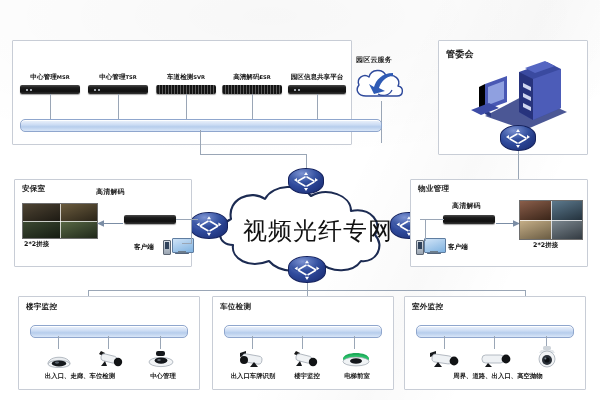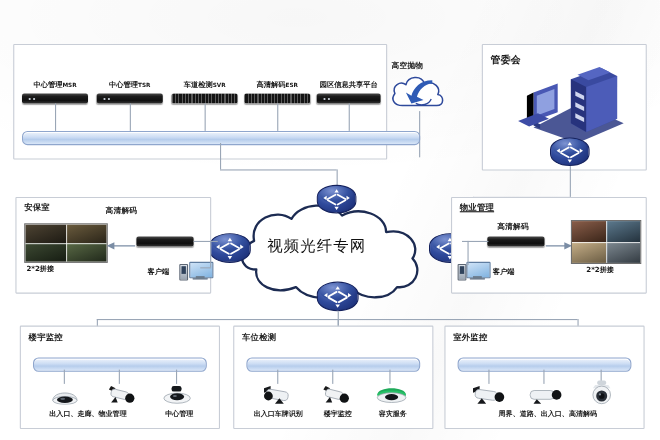--- a/index.html
+++ b/index.html
@@ -125,21 +125,21 @@
     <span class="led" style="left:6px;"></span>
       <span class="led" style="left:10px;"></span>
   </div>
 
   <div class="ln lnv" style="left:50px;top:94px;height:25px;"></div>
   <div class="ln lnv" style="left:118px;top:94px;height:25px;"></div>
   <div class="ln lnv" style="left:186px;top:94px;height:25px;"></div>
   <div class="ln lnv" style="left:252px;top:94px;height:25px;"></div>
   <div class="ln lnv" style="left:317px;top:94px;height:25px;"></div>
 
-  <div class="ptitle" style="left:356px;top:55px;font-size:7px;">高空抛物</div>
+  <div class="ptitle" style="left:356px;top:55px;font-size:7px;">园区云服务</div>
   <div class="csvc" style="left:352px;top:64px;width:58px;height:40px;">
     <svg viewBox="0 0 58 40" width="58" height="40">
       <path d="M14 32 C6 32 3 26 7 21 C4 14 12 9 17 13 C19 5 31 4 34 12 C43 9 49 16 46 22 C52 23 52 32 45 32 Z" fill="#ffffff" stroke="#2f4a9c" stroke-width="1.4" stroke-linejoin="round"></path>
       <path d="M39 10 L24 21 L29 24 L20 31" fill="none" stroke="#1d3b8f" stroke-width="0"></path>
       <path d="M41 9 C30 9 24 16 22 23 L17 20 L22 30 L33 27 L27 24 C29 18 34 12 41 12 Z" fill="#2f5bb5"></path>
       <path d="M26 30 C31 33 38 31 40 26" fill="none" stroke="#2f4a9c" stroke-width="1.2"></path>
     </svg>
   </div>
   <div class="ln lnv" style="left:381px;top:101px;height:42px;"></div>
 
@@ -198,21 +198,21 @@
   <div class="ln lnv" style="left:430px;top:179px;height:40px;"></div>
 
   <div class="cloud" style="left:175px;top:183px;width:240px;height:92px;">
     <svg viewBox="0 0 240 92" width="240" height="92">
       <path d="M56 36 C52 16 76 6 90 16 C98 1 126 0 136 13 C152 4 176 12 176 28
                C196 24 208 40 200 52 C210 62 202 80 186 78
                C178 90 156 90 146 80 C130 92 104 90 94 78
                C74 86 56 76 58 62 C42 62 40 44 56 36 Z" fill="#ffffff" stroke="#1c2b52" stroke-width="2.1" stroke-linejoin="round"></path>
     </svg>
   </div>
-  <div class="cloudtxt" style="left:243px;top:215px;font-size:14px;letter-spacing:1px;">视频光纤专网</div>
+  <div class="cloudtxt" style="left:243px;top:215px;font-size:24px;letter-spacing:1px;">视频光纤专网</div>
 
   <div class="router" style="left:288px;top:168px;width:36px;height:26px;">
     <div class="body"></div>
       <div class="top"></div>
     <svg viewBox="0 0 36 26">
       <g stroke="#ffffff" stroke-width="1.6" fill="none" stroke-linecap="round">
         <path d="M10 13 L17 9"></path>
           <path d="M26 13 L19 9"></path>
           <path d="M10 14 L17 18"></path>
           <path d="M26 14 L19 18"></path>
@@ -308,21 +308,21 @@
       <div class="base"></div>
   </div>
   <div class="phone" style="left:163px;top:240px;width:6px;height:13px;"></div>
   <div class="cllbl" style="left:134px;top:243px;font-size:6.6px;">客户端</div>
 
   <div class="ln lnh" style="left:176px;top:219px;width:22px;"></div>
   <div class="ln lnv" style="left:191px;top:219px;height:24px;"></div>
   <div class="ln lnh" style="left:182px;top:243px;width:10px;"></div>
 
   <div class="panel" style="left:410px;top:179px;width:176px;height:86px;"></div>
-  <div class="ptitle" style="left:418px;top:184px;font-size:7.6px;text-decoration:underline;">物业管理</div>
+  <div class="ptitle" style="left:418px;top:184px;font-size:7.6px;">物业管理</div>
   <div class="ptitle" style="left:452px;top:201px;font-size:7px;">高清解码</div>
 
   <div class="dev" style="left:443px;top:215px;width:52px;height:9px;"></div>
 
   <div class="arrow" style="left:496px;top:214px;width:24px;height:11px;">
     <svg viewBox="0 0 24 11" width="24" height="11">
       <path d="M0 5.5 L18 5.5" stroke="#7b8da5" stroke-width="1"></path>
       <path d="M24 5.5 L17 2.2 L17 8.8 Z" fill="#7b8da5"></path>
     </svg>
   </div>
@@ -378,21 +378,21 @@
   </div>
   <div class="cam" style="left:146px;top:348px;width:30px;height:20px;">
     <svg viewBox="0 0 30 20" width="30" height="20">
       <rect x="10" y="3" width="9" height="5" rx="2" fill="#15181c"></rect>
       <ellipse cx="15" cy="14" rx="12" ry="4.6" fill="#f2f4f6" stroke="#9aa2ac" stroke-width=".7"></ellipse>
       <ellipse cx="15" cy="12.6" rx="6.4" ry="3.2" fill="#15181c"></ellipse>
       <ellipse cx="13" cy="12" rx="1.8" ry="1" fill="#636b75"></ellipse>
     </svg>
   </div>
 
-  <div class="camlbl" style="left:30px;top:372px;width:100px;font-size:6.4px;">出入口、走廊、物业管理</div>
+  <div class="camlbl" style="left:30px;top:372px;width:100px;font-size:6.4px;">出入口、走廊、车位检测</div>
   <div class="camlbl" style="left:135px;top:372px;width:56px;font-size:6.4px;">中心管理</div>
 
   <div class="panel" style="left:212px;top:296px;width:180px;height:92px;"></div>
   <div class="ptitle" style="left:220px;top:302px;font-size:7.6px;">车位检测</div>
   <div class="bus" style="left:224px;top:325px;width:156px;height:11px;"></div>
   <div class="ln lnv" style="left:252px;top:336px;height:13px;"></div>
   <div class="ln lnv" style="left:302px;top:336px;height:13px;"></div>
   <div class="ln lnv" style="left:354px;top:336px;height:13px;"></div>
 
   <div class="cam" style="left:236px;top:348px;width:34px;height:20px;">
@@ -415,21 +415,21 @@
     <svg viewBox="0 0 32 20" width="32" height="20">
       <path d="M3 11 C3 3 29 3 29 11 Z" fill="#1faa5a"></path>
       <ellipse cx="16" cy="11" rx="13" ry="4" fill="#27c268"></ellipse>
       <ellipse cx="16" cy="13.5" rx="13" ry="4.4" fill="#f0f3f5" stroke="#9aa2ac" stroke-width=".7"></ellipse>
       <ellipse cx="16" cy="13" rx="6" ry="2.8" fill="#15181c"></ellipse>
     </svg>
   </div>
 
   <div class="camlbl" style="left:222px;top:372px;width:62px;font-size:6.4px;">出入口车牌识别</div>
   <div class="camlbl" style="left:284px;top:372px;width:46px;font-size:6.4px;">楼宇监控</div>
-  <div class="camlbl" style="left:334px;top:372px;width:46px;font-size:6.4px;">容灾服务</div>
+  <div class="camlbl" style="left:334px;top:372px;width:46px;font-size:6.4px;">电梯前室</div>
 
   <div class="panel" style="left:404px;top:296px;width:180px;height:92px;"></div>
   <div class="ptitle" style="left:412px;top:302px;font-size:7.6px;">室外监控</div>
   <div class="bus" style="left:416px;top:325px;width:156px;height:11px;"></div>
   <div class="ln lnv" style="left:444px;top:336px;height:13px;"></div>
   <div class="ln lnv" style="left:494px;top:336px;height:13px;"></div>
   <div class="ln lnv" style="left:546px;top:336px;height:13px;"></div>
 
   <div class="cam" style="left:426px;top:348px;width:34px;height:20px;">
     <svg viewBox="0 0 34 20" width="34" height="20">
@@ -450,14 +450,14 @@
     <svg viewBox="0 0 26 24" width="26" height="24">
       <rect x="9" y="1" width="8" height="4" rx="1.6" fill="#cfd5db"></rect>
       <path d="M5 8 L21 8 L19 5 L7 5 Z" fill="#e3e7eb"></path>
       <circle cx="13" cy="14" r="8" fill="#f1f3f5" stroke="#9aa2ac" stroke-width=".7"></circle>
       <circle cx="13" cy="15" r="5" fill="#2a3038"></circle>
       <circle cx="13" cy="15" r="2.6" fill="#0d1014"></circle>
       <circle cx="11.4" cy="13.6" r="1" fill="#7e8892"></circle>
     </svg>
   </div>
 
-  <div class="camlbl" style="left:420px;top:372px;width:156px;font-size:6.4px;">周界、道路、出入口、高清解码</div>
+  <div class="camlbl" style="left:420px;top:372px;width:156px;font-size:6.4px;">周界、道路、出入口、高空抛物</div>
 </div>
 
 </body></html>

